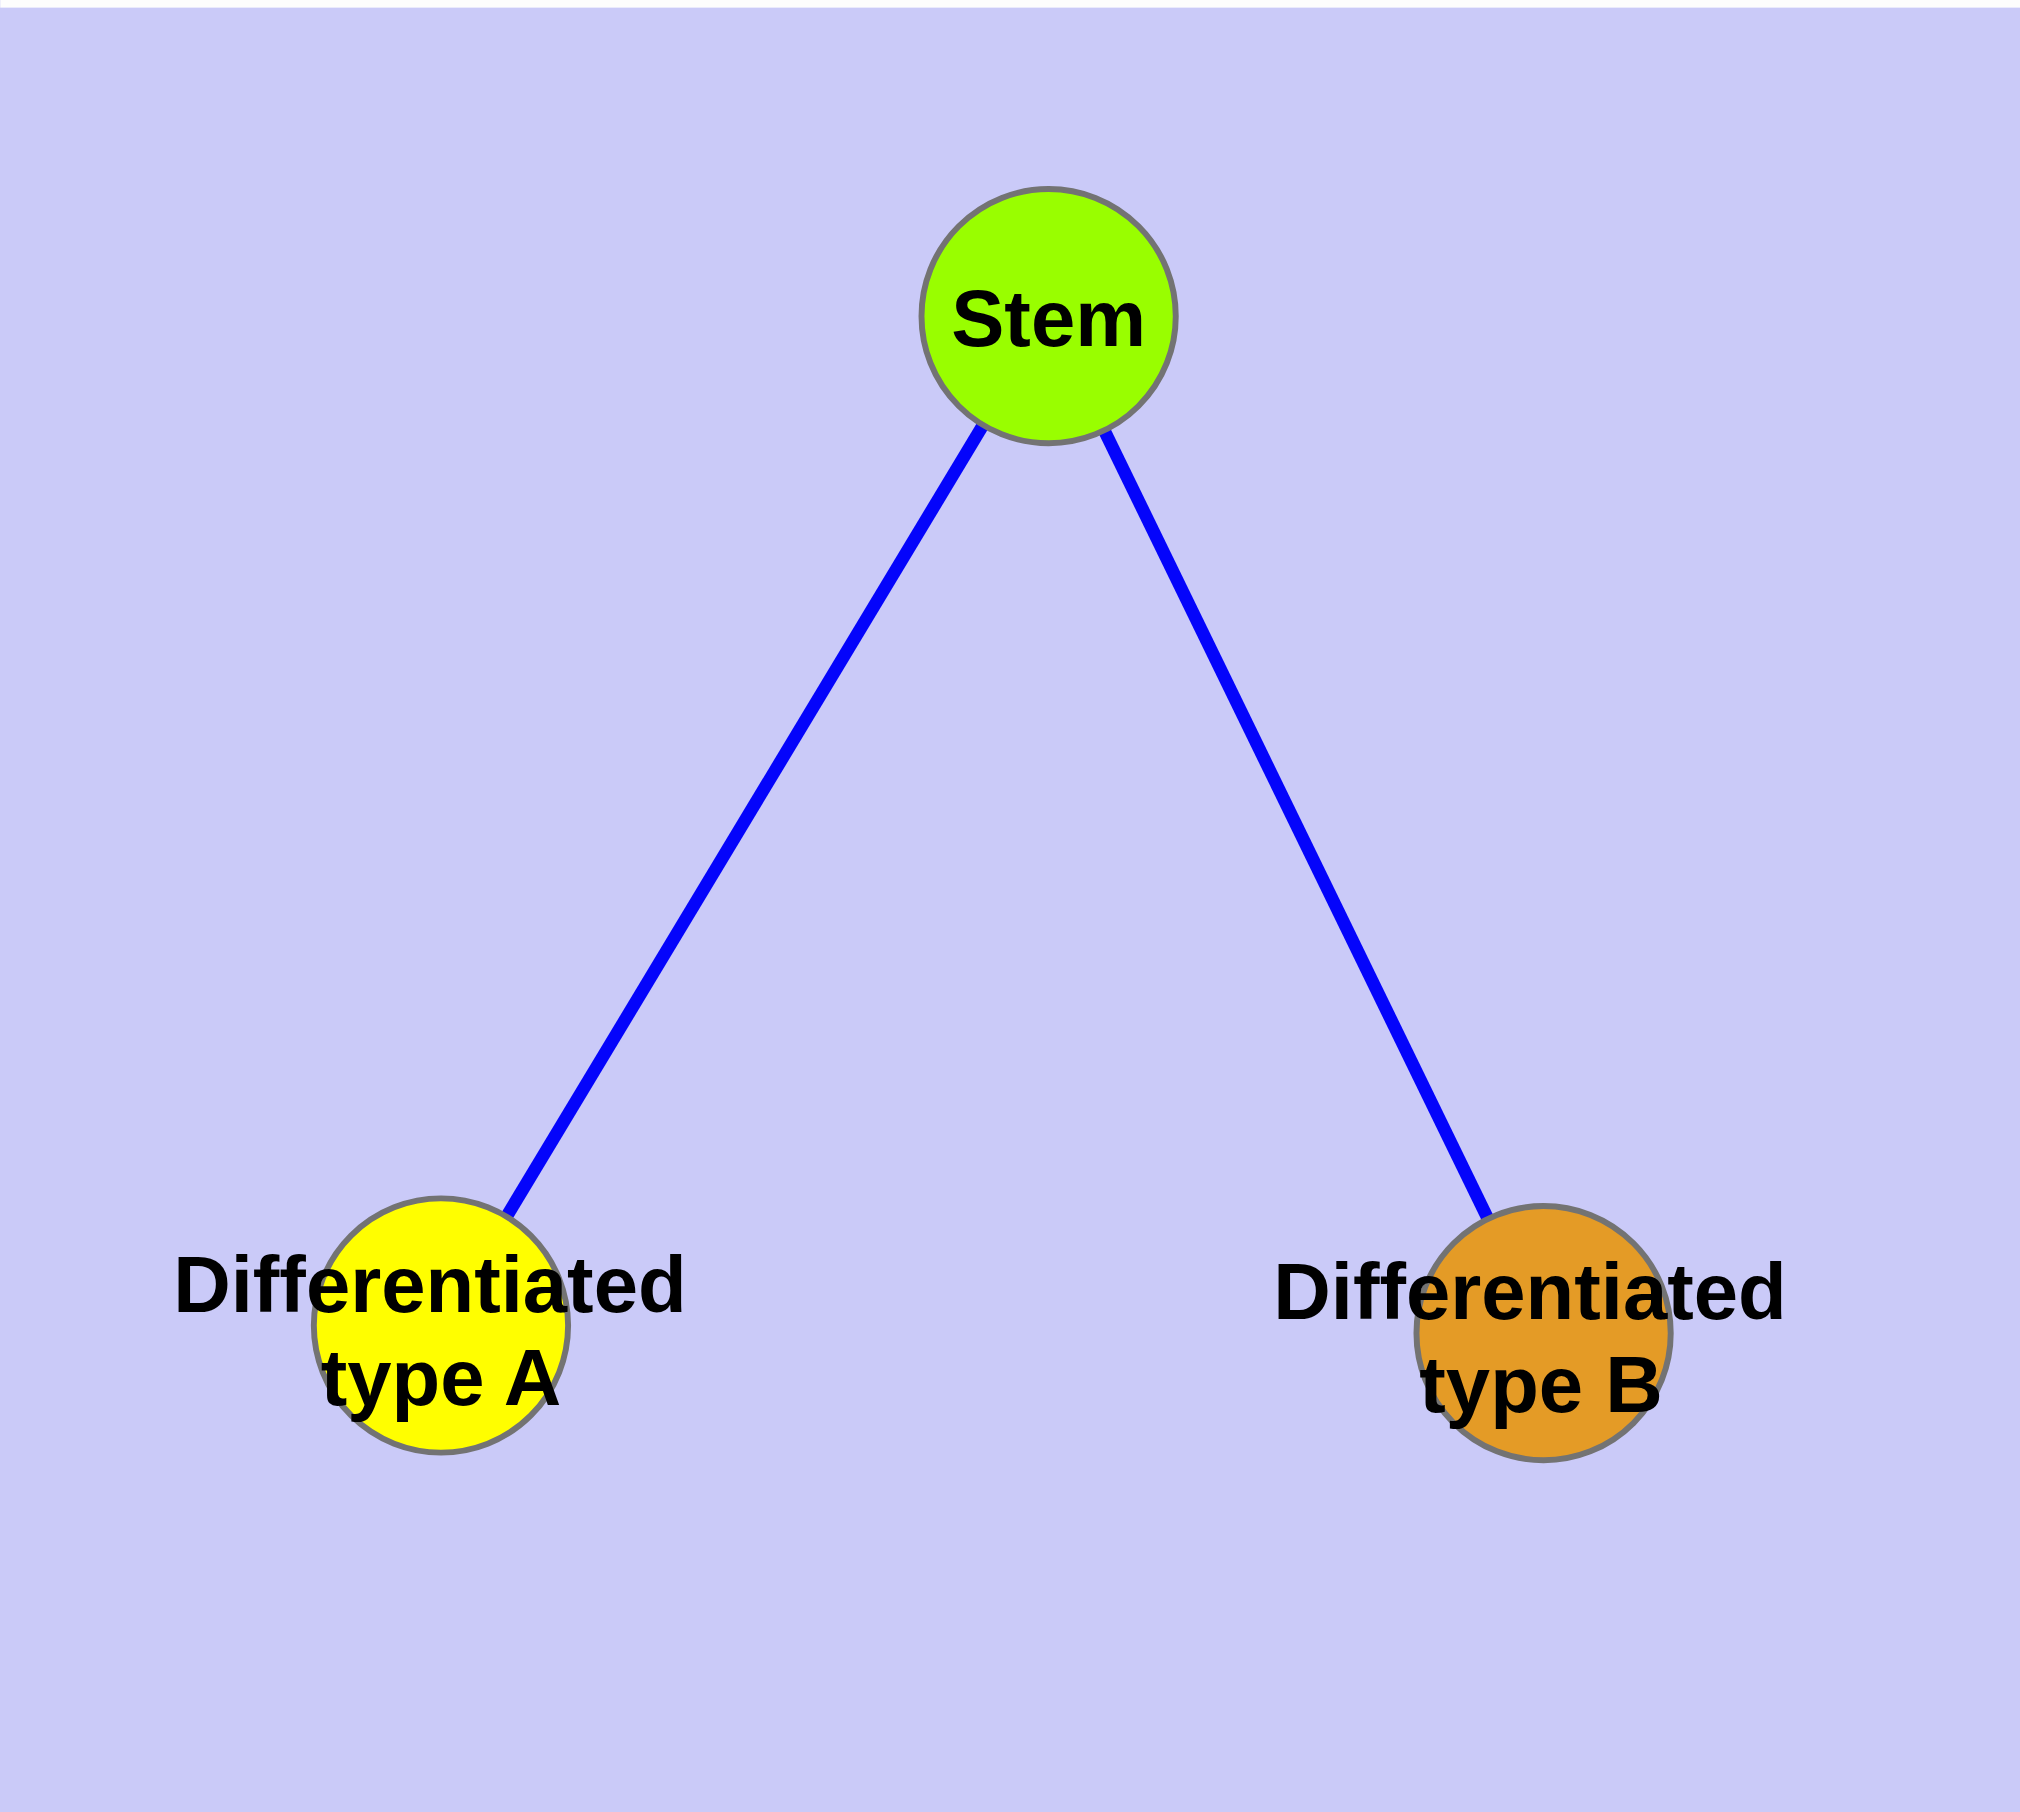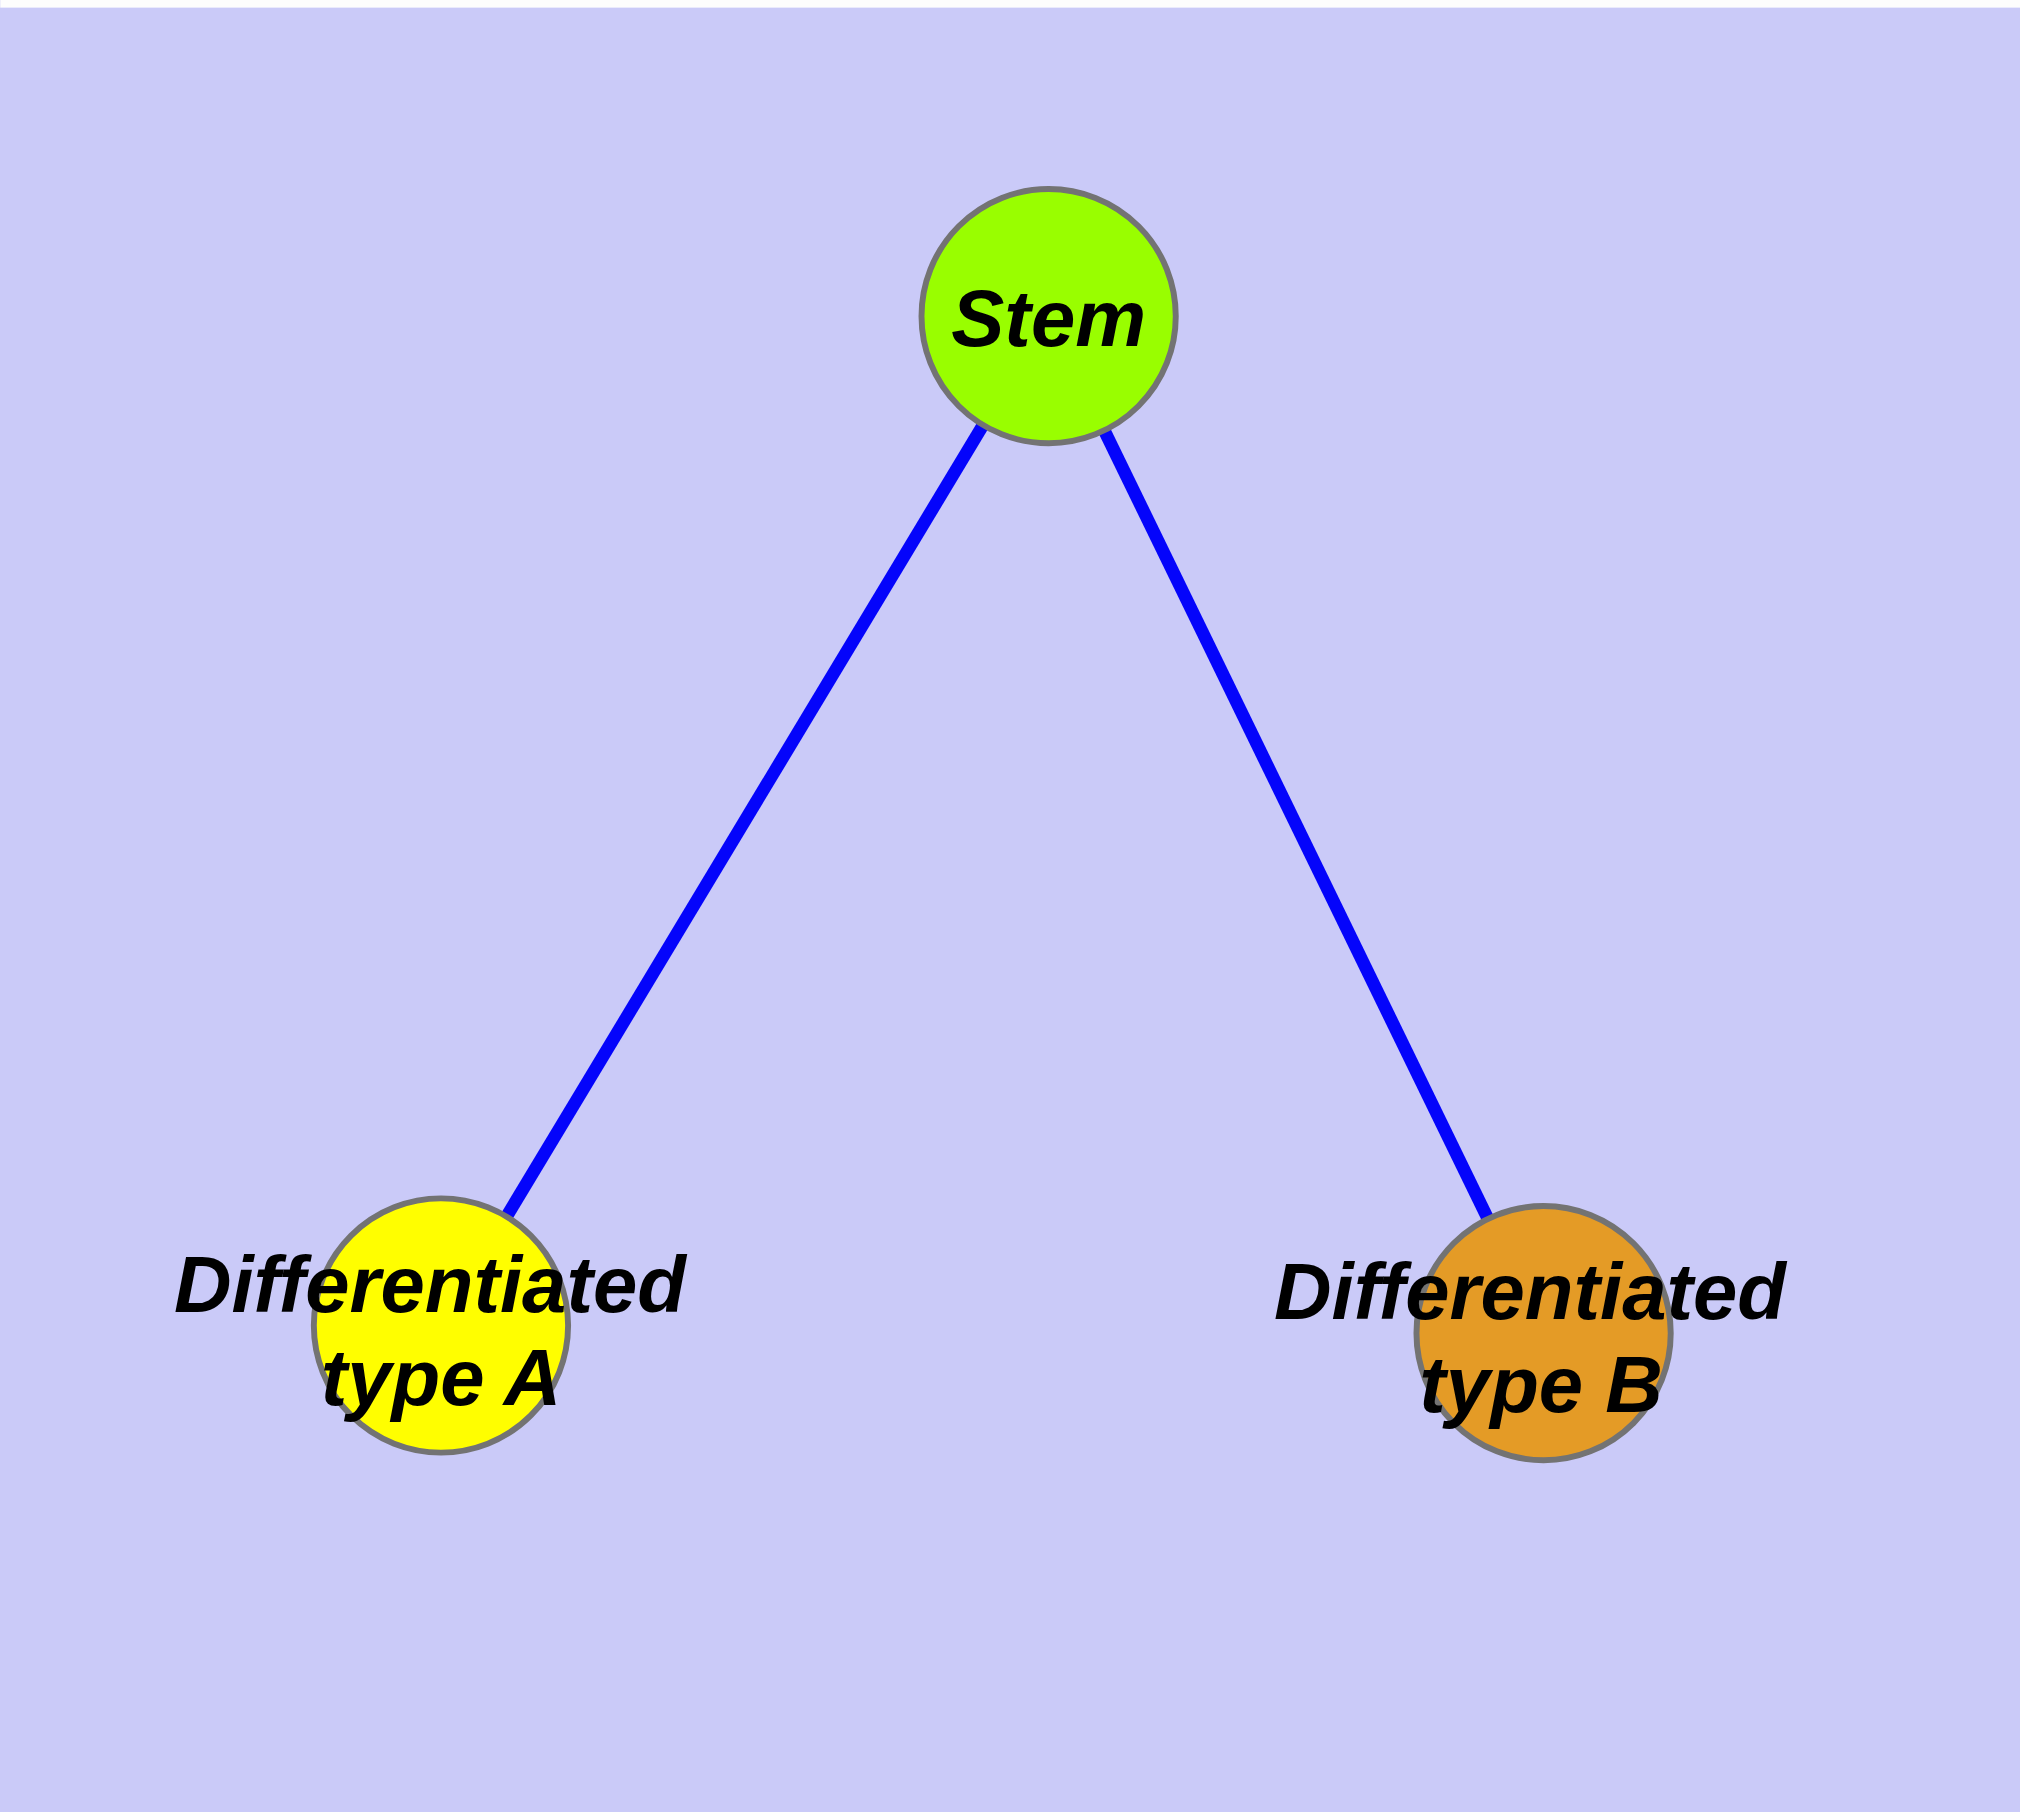--- a/index.html
+++ b/index.html
@@ -7,21 +7,20 @@
     padding: 0;
     width: 2021px;
     height: 1812px;
     background: #cacaf8;
     overflow: hidden;
   }
   .canvas {
     position: relative;
     width: 2021px;
     height: 1324px;
-    font-style: italic;
   }
   svg {
     display: block;
   }
   .node-label {
     font-family: "Liberation Sans", "DejaVu Sans", sans-serif;
     font-weight: bold;
     font-size: 94px;
     text-anchor: middle;
   }

